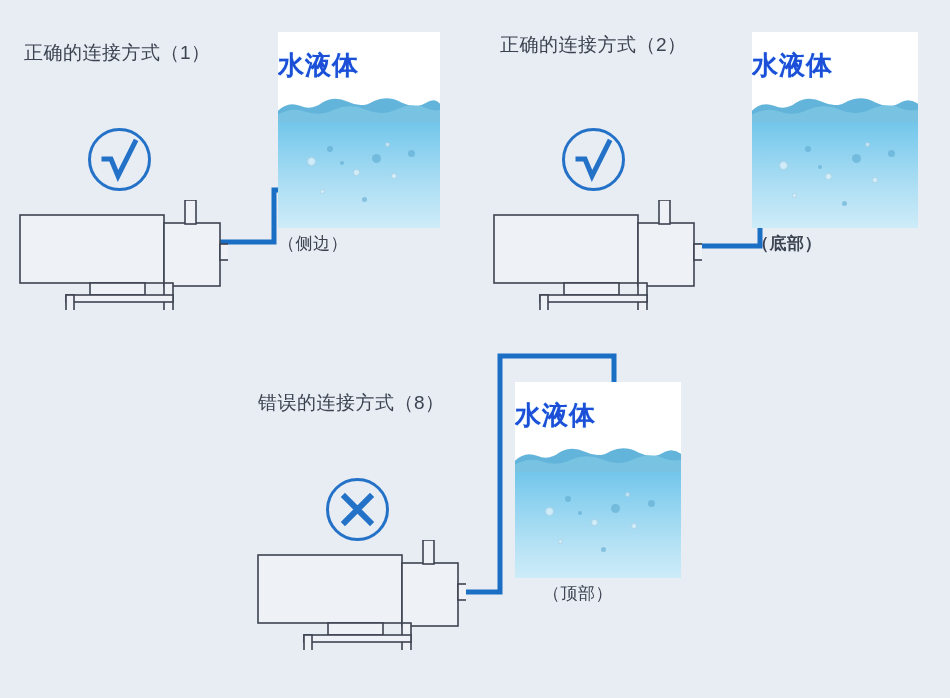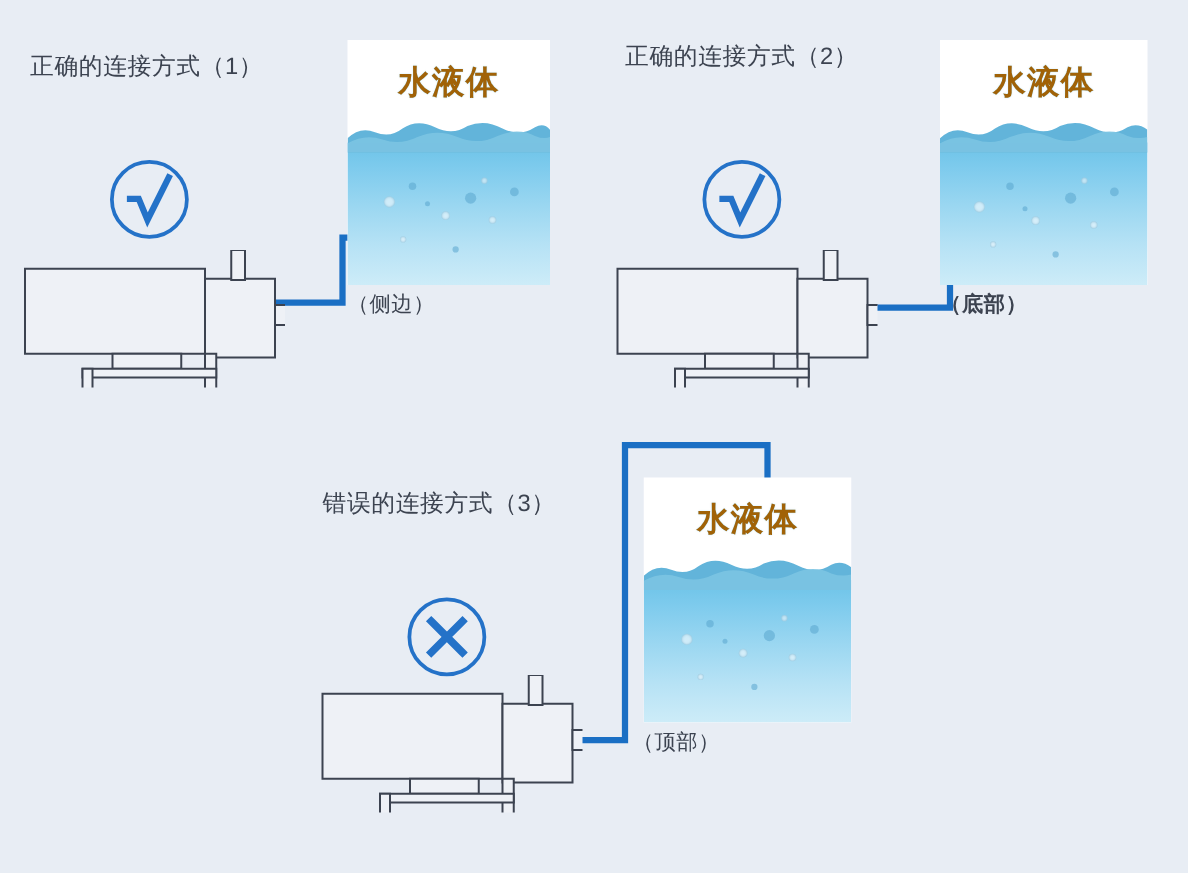--- a/index.html
+++ b/index.html
@@ -41,24 +41,24 @@
   .tank {
     position: absolute;
     background: #ffffff;
     overflow: hidden;
   }
   .tank .water-label {
     position: absolute;
     top: 8%;
     left: 0;
     width: 100%;
-    text-align: center;
+    text-align: left;
     font-size: 26px;
     font-weight: bold;
-    color: #a16207;
+    color: #1d4ed8;
     letter-spacing: 1px;
     z-index: 4;
     text-shadow: 0 0 1px rgba(41,182,246,.5);
   }
   .tank .water-body {
     position: absolute;
     left: 0;
     width: 100%;
     bottom: 0;
     height: 58%;
@@ -209,21 +209,21 @@
         <span class="bub" style="left:68%; top:56%; width:5px; height:5px;"></span>
         <span class="bub dark" style="left:40%; top:68%; width:4px; height:4px;"></span>
       </div>
     </div>
 
     <div class="caption" style="left:752px; top:232px; width:166px;font-weight:bold;">（底部）</div>
   </div>
 
   <div class="panel">
 
-    <div class="panel-title" style="left:258px; top:390px;">错误的连接方式（3）</div>
+    <div class="panel-title" style="left:258px; top:390px;">错误的连接方式（8）</div>
 
     <div class="badge" style="left:326px; top:478px; width:63px; height:63px;">
       <svg width="57" height="57" viewBox="0 0 57 57">
         <path d="M16 16 L41 41 M41 16 L16 41" fill="none" stroke="#2472c8" stroke-width="6" stroke-linecap="square"></path>
       </svg>
     </div>
 
     <svg class="pipe" style="left:452px; top:352px;" width="180" height="250">
       <path d="M12 240 L48 240 L48 4 L162 4 L162 32" fill="none" stroke="#1a6fc4" stroke-width="5" stroke-linejoin="miter" stroke-linecap="butt"></path>
     </svg>
@@ -257,16 +257,16 @@
         <span class="bub dark" style="left:58%; top:62%; width:9px; height:9px;"></span>
         <span class="bub" style="left:70%; top:72%; width:6px; height:6px;"></span>
         <span class="bub dark" style="left:80%; top:60%; width:7px; height:7px;"></span>
         <span class="bub" style="left:26%; top:80%; width:5px; height:5px;"></span>
         <span class="bub dark" style="left:52%; top:84%; width:5px; height:5px;"></span>
         <span class="bub" style="left:66%; top:56%; width:5px; height:5px;"></span>
         <span class="bub dark" style="left:38%; top:66%; width:4px; height:4px;"></span>
       </div>
     </div>
 
-    <div class="caption" style="left:506px; top:582px; width:166px;">（顶部）</div>
+    <div class="caption" style="left:543px; top:582px; width:166px;">（顶部）</div>
   </div>
 
 </div>
 
 </body></html>

